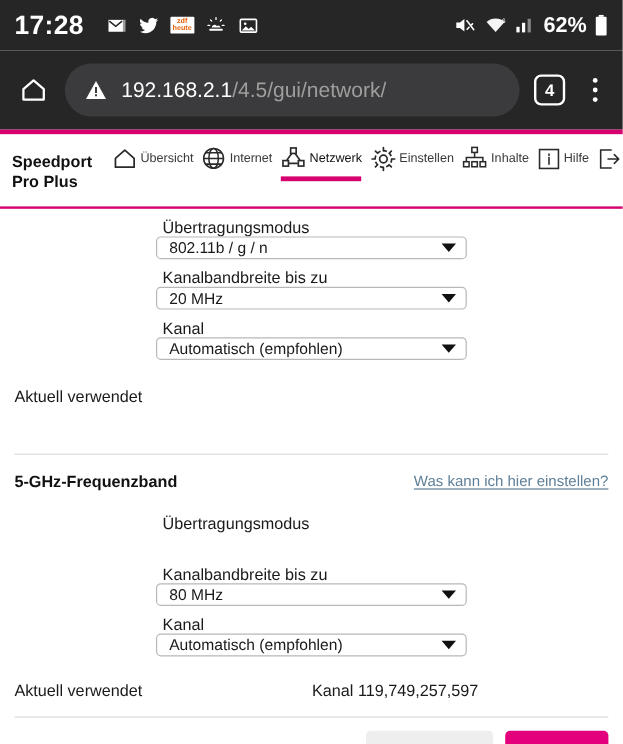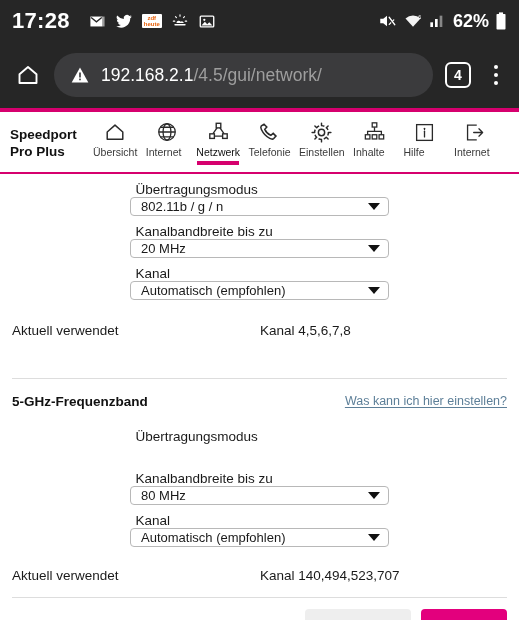--- a/index.html
+++ b/index.html
@@ -52,21 +52,21 @@
   .navbar {
     height:62px; background:#ffffff; border-bottom:2px solid #d6006e;
     display:flex; align-items:flex-start; padding:6px 20px 0 10px;
   }
   .brand {
     font-size:13.5px; font-weight:bold; color:#111111; line-height:1.25;
     padding-top:9px; width:80px; flex-shrink:0;
   }
   .navitems { display:flex; flex:1; justify-content:space-between; align-items:flex-start; }
   .navitem {
-    display:flex; flex-direction:column; justify-content:flex-start;
+    display:flex; flex-direction:row; align-items:center; justify-content:flex-start;
     gap:2px; padding:2px 3px 0; position:relative; min-width:48px;
   }
   .navicon { height:24px; display:flex; align-items:center; justify-content:center; }
   .navlabel { font-size:10.5px; color:#3a3a3a; white-space:nowrap; }
   .navitem.active .navlabel { color:#111111; }
   .navitem.active:after {
     content:""; position:absolute; left:4px; right:4px; bottom:-7px;
     height:4px; background:#d6006e;
   }
 
@@ -250,28 +250,20 @@
         <svg width="23" height="22" viewBox="0 0 24 24" fill="none" stroke="#2a2a2a" stroke-width="1.5">
           <rect x="9.5" y="2.5" width="5" height="5"></rect>
           <rect x="2.5" y="14" width="5" height="5"></rect>
           <rect x="16.5" y="14" width="5" height="5"></rect>
           <path d="M10.4 7.6L6 13.7M13.6 7.6L18 13.7M8 16.5h8"></path>
         </svg>
       </span>
       <span class="navlabel">Netzwerk</span>
     </div>
 
-    <div class="navitem">
-      <span class="navicon">
-        <svg width="22" height="22" viewBox="0 0 24 24" fill="none" stroke="#2a2a2a" stroke-width="1.7" stroke-linecap="round">
-            <path d="M5.5 3.5l3 3-2.2 2.6c1.2 2.8 3.8 5.4 6.6 6.6l2.6-2.2 3 3-2.4 2.6c-.9.9-2.5.8-4.3-.1C8.4 17.4 4.4 13 2.6 9.3c-.8-1.7-.8-3.2 0-4.1z"></path>
-          </svg>
-      </span>
-      <span class="navlabel">Telefonie</span>
-    </div>
 
     <div class="navitem">
       <span class="navicon">
         <svg width="23" height="23" viewBox="0 0 24 24" fill="none" stroke="#2a2a2a" stroke-width="1.5">
             <circle cx="12" cy="12" r="3.3"></circle>
             <path d="M12 2.2v2.6M12 19.2v2.6M2.2 12h2.6M19.2 12h2.6M5.1 5.1l1.9 1.9M17 17l1.9 1.9M18.9 5.1L17 7M7 17l-1.9 1.9" stroke-linecap="round"></path>
             <circle cx="12" cy="12" r="7.2" stroke-dasharray="3.2 2.4"></circle>
           </svg>
       </span>
       <span class="navlabel">Einstellen</span>
@@ -335,21 +327,20 @@
   <div class="field-row">
     <span class="rowlabel">Kanal</span>
     <div class="select">
       <span class="select-text">Automatisch (empfohlen)</span>
       <span class="caret"></span>
     </div>
   </div>
 
   <div class="used-row" style="margin-top:8px;">
     <span class="rowlabel">Aktuell verwendet</span>
-    <span class="rowvalue">Kanal 4,5,6,7,8</span>
   </div>
 
   <div style="height:26px"></div>
   <div class="divider"></div>
 
   <div class="sec-head">
     <span class="sec-title">5-GHz-Frequenzband</span>
     <span class="help-link">Was kann ich hier einstellen?</span>
   </div>
 
@@ -368,21 +359,21 @@
   <div class="field-row">
     <span class="rowlabel">Kanal</span>
     <div class="select">
       <span class="select-text">Automatisch (empfohlen)</span>
       <span class="caret"></span>
     </div>
   </div>
 
   <div class="used-row" style="margin-top:6px;">
     <span class="rowlabel">Aktuell verwendet</span>
-    <span class="rowvalue">Kanal 140,494,523,707</span>
+    <span class="rowvalue">Kanal 119,749,257,597</span>
   </div>
 
   <div class="divider"></div>
 
   <div class="btnbar">
     <button class="btn btn-cancel">Abbrechen</button>
     <button class="btn btn-save">Speichern</button>
   </div>
 
 </div>

